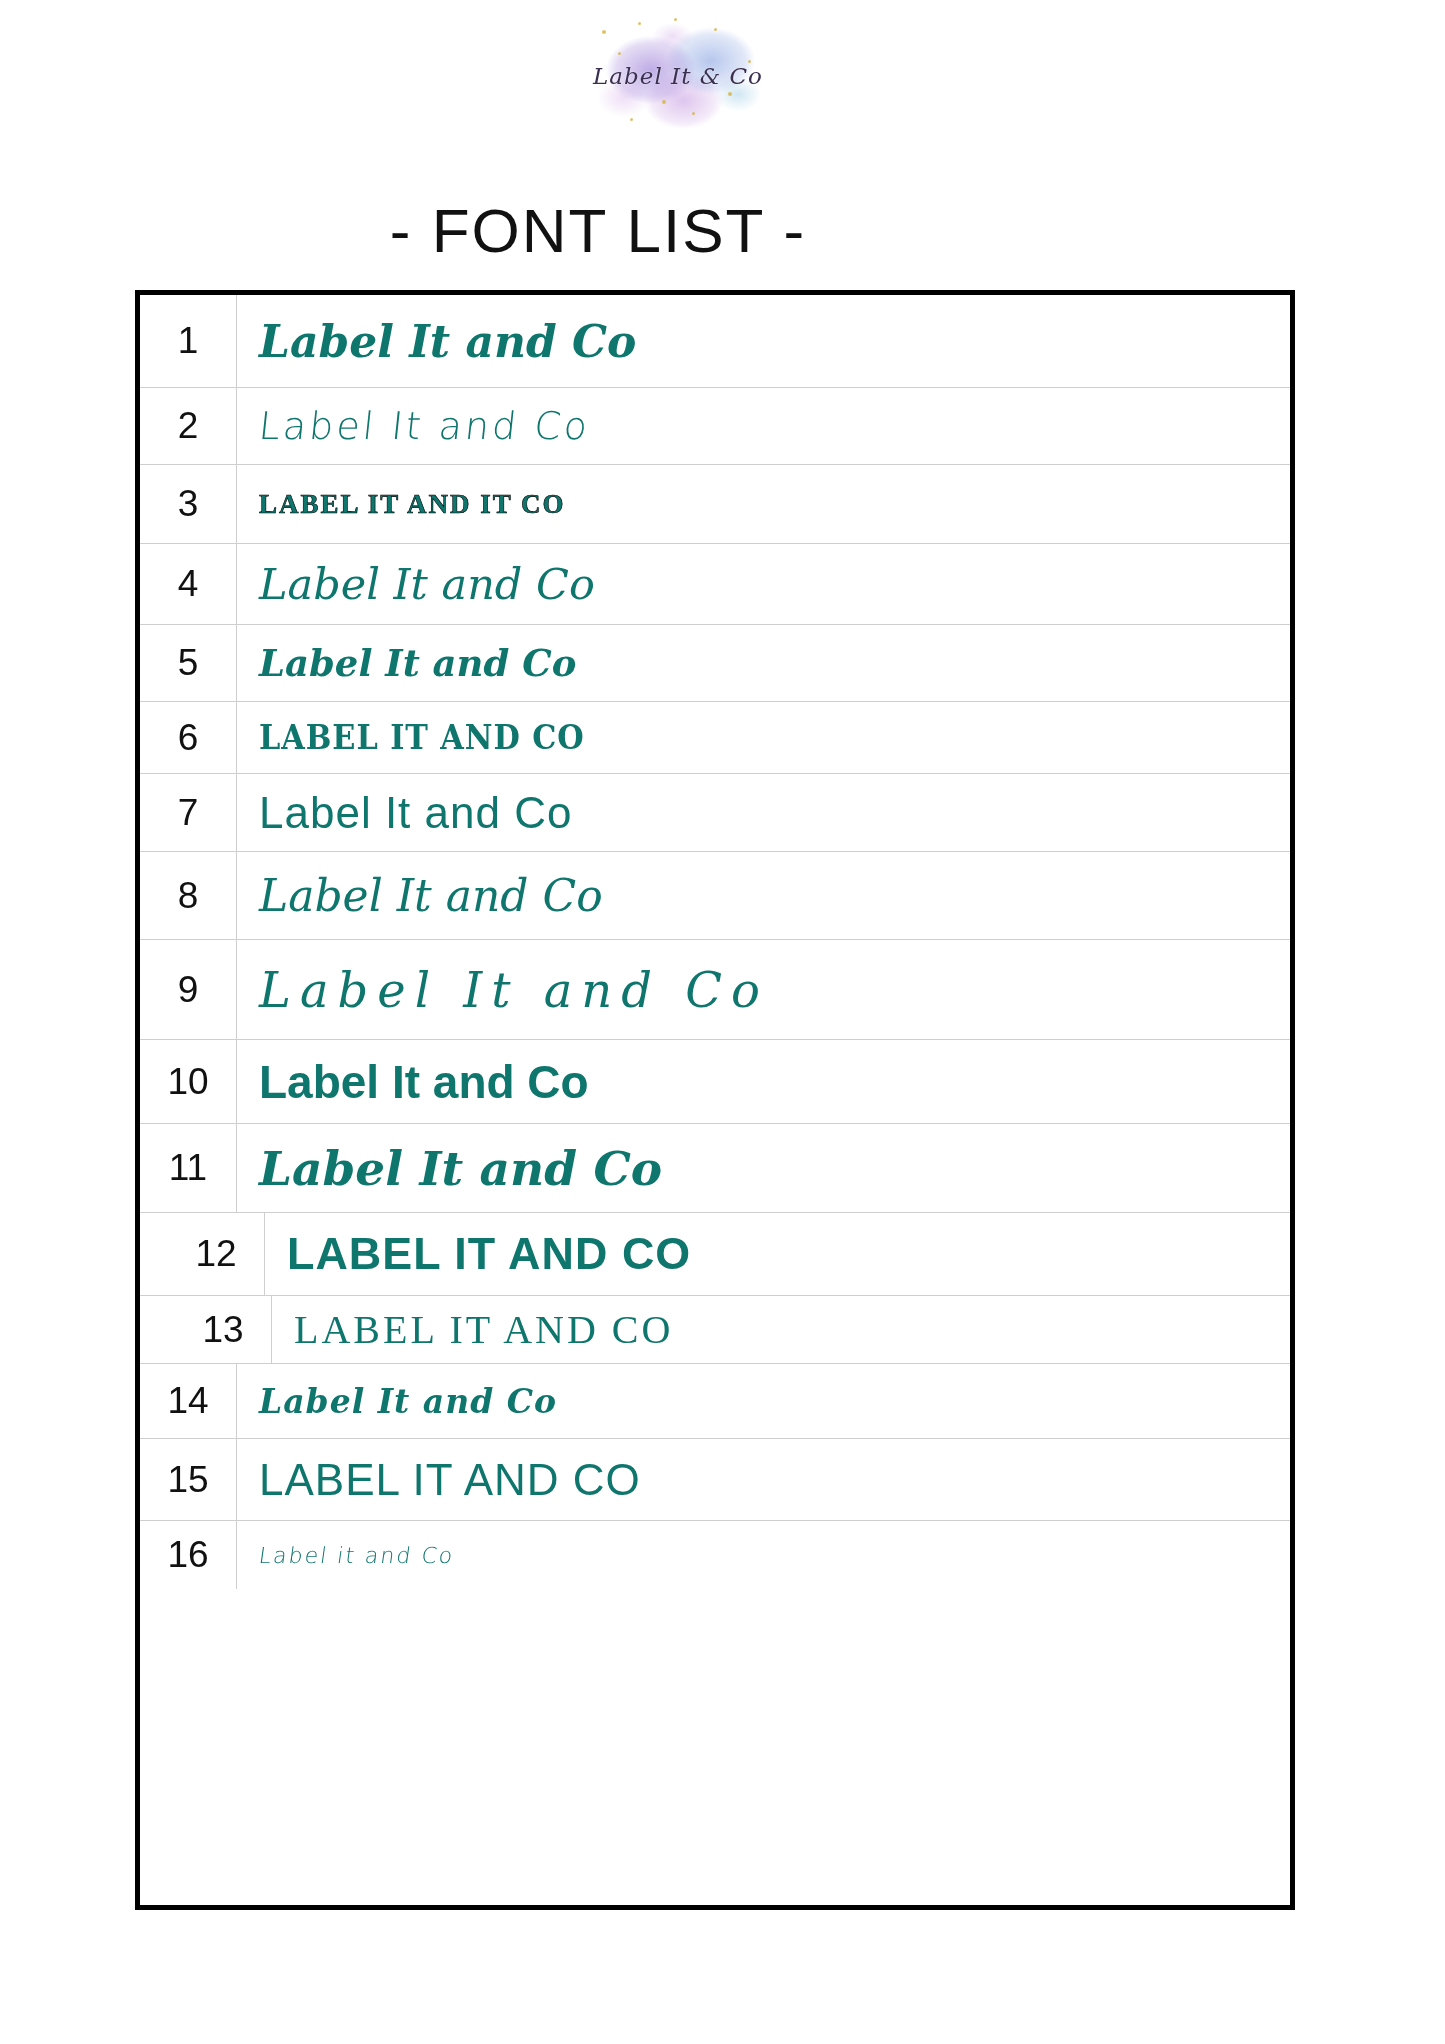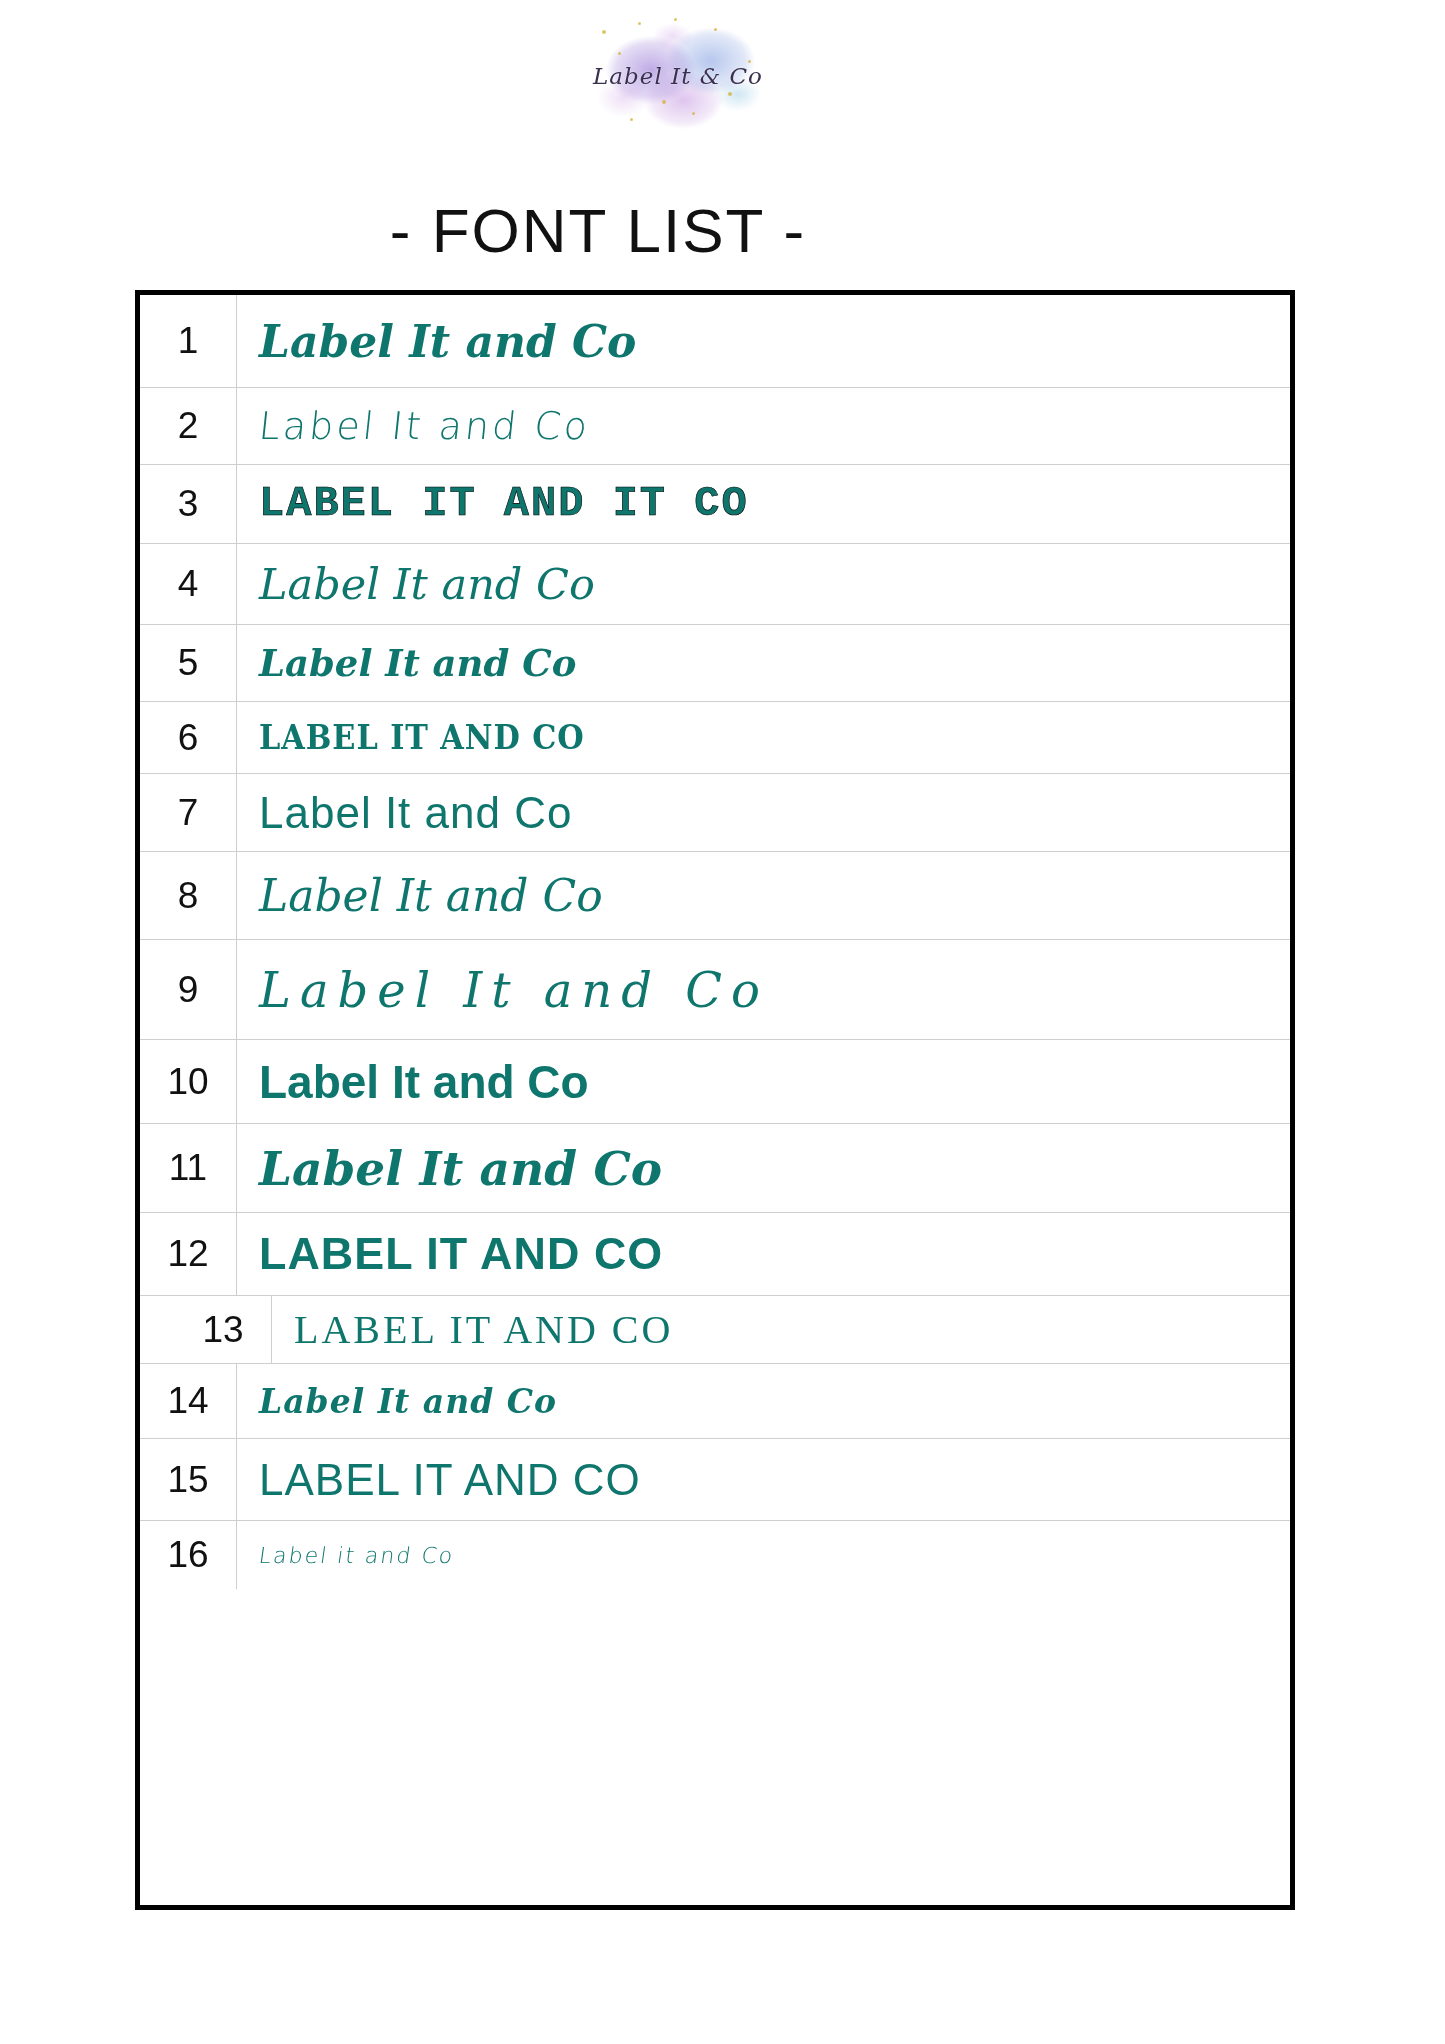--- a/index.html
+++ b/index.html
@@ -117,30 +117,30 @@
   .h2  { height: 77px; }
   .h3  { height: 79px; }
   .h4  { height: 81px; }
   .h5  { height: 77px; }
   .h6  { height: 72px; }
   .h7  { height: 78px; }
   .h8  { height: 88px; }
   .h9  { height: 100px; }
   .h10 { height: 84px; }
   .h11 { height: 89px; }
-  .h12 { height: 83px; }
+  .h12 { height: 83px; padding-left: 28px; }
   .h13 { height: 68px; padding-left: 35px; }
   .h14 { height: 75px; }
   .h15 { height: 82px; }
   .h16 { height: 68px; }
 
   
   .f1  { font-family: "DejaVu Serif", serif; font-style: italic; font-weight: 700; font-size: 44px; letter-spacing: 0px; }
   .f2  { font-family: "DejaVu Sans", sans-serif; font-weight: 300; font-size: 38px; letter-spacing: 3px; transform: skewX(-6deg); display:inline-block; }
-  .f3  { font-family: Liberation Mono, monospace; font-weight: 700; font-size: 42px; letter-spacing: 2px; text-transform: uppercase; -webkit-text-stroke: 0.6px #000; }
+  .f3  { font-family: Liberation Serif, serif; font-weight: 700; font-size: 27px; letter-spacing: 2px; text-transform: uppercase; -webkit-text-stroke: 0.6px #000; }
   .f4  { font-family: "DejaVu Serif", serif; font-style: italic; font-size: 43px; letter-spacing: 0px; }
   .f5  { font-family: "DejaVu Serif", serif; font-style: italic; font-weight: 700; font-size: 37px; letter-spacing: 0px; }
   .f6  { font-family: "DejaVu Serif", serif; font-weight: 700; font-size: 33px; letter-spacing: 1px; text-transform: uppercase; transform: scaleX(0.92); transform-origin: left center; display:inline-block; }
   .f7  { font-family: "Liberation Sans", sans-serif; font-weight: 300; font-size: 44px; letter-spacing: 1px; }
   .f8  { font-family: "DejaVu Serif", serif; font-style: italic; font-size: 44px; letter-spacing: 0px; }
   .f9  { font-family: "DejaVu Serif", serif; font-style: italic; font-weight: 300; font-size: 48px; letter-spacing: 9px; }
   .f10 { font-family: "Liberation Sans", sans-serif; font-weight: 700; font-size: 46px; letter-spacing: 0px; }
   .f11 { font-family: "DejaVu Serif", serif; font-style: italic; font-weight: 700; font-size: 47px; letter-spacing: 0px; }
   .f12 { font-family: "Liberation Sans", sans-serif; font-weight: 700; font-size: 44px; letter-spacing: 1px; text-transform: uppercase; transform: scaleX(1.02); transform-origin: left center; display:inline-block; }
   .f13 { font-family: "Liberation Serif", serif; font-size: 40px; letter-spacing: 3px; text-transform: uppercase; }

